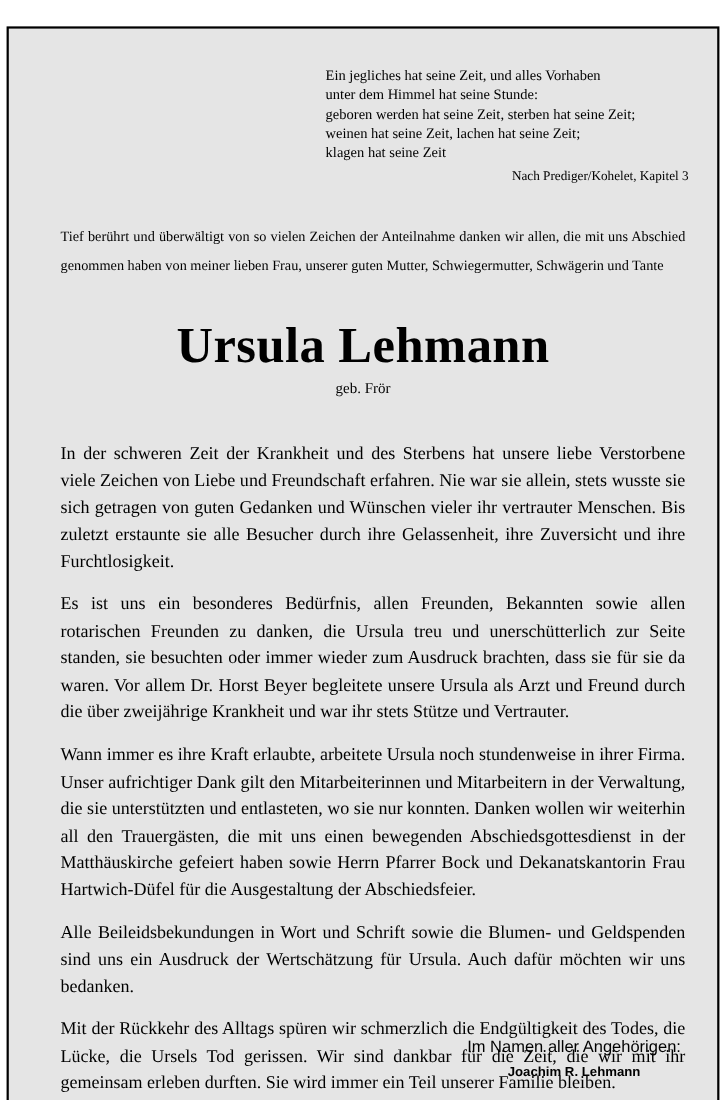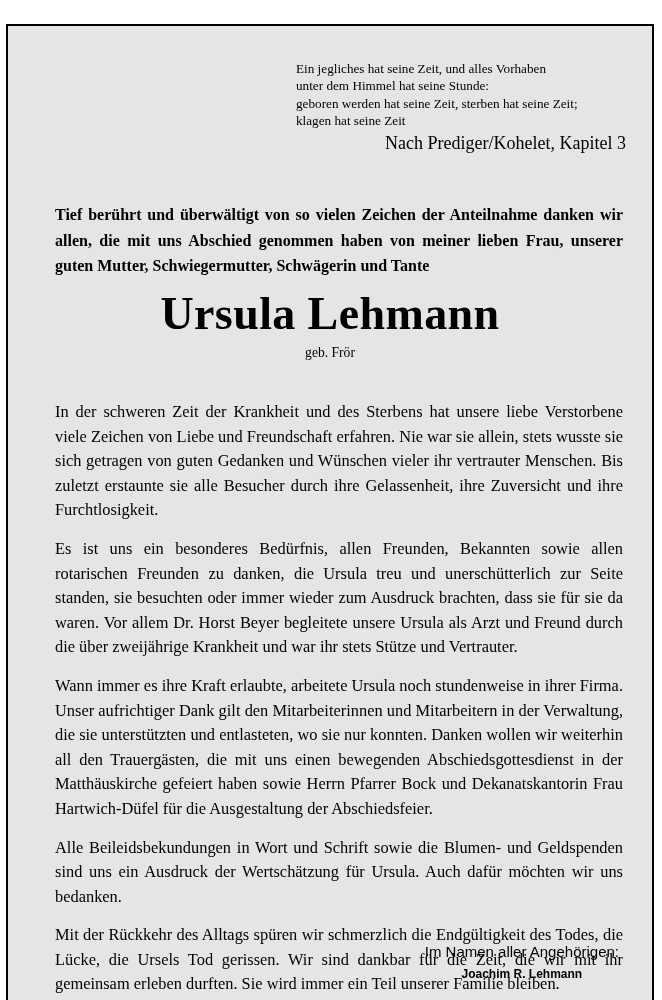--- a/index.html
+++ b/index.html
@@ -51,36 +51,35 @@
 
   .epigraph-line {
     display: block;
     white-space: nowrap;
   }
 
   .epigraph-source {
     display: block;
     text-align: right;
     margin-top: 5px;
-    font-size: 18px;
+    font-size: 12px;
     line-height: 17.4px;
     font-family: Liberation Serif, serif;
   }
 
   
   .intro {
     position: absolute;
     left: 47px;
     top: 176px;
     width: 568px;
-    font-size: 16px;
+    font-size: 13px;
     line-height: 25.6px;
     text-align: justify;
     text-justify: inter-word;
-    font-weight: bold;
   }
 
   
   .name-block {
     position: absolute;
     left: 0;
     right: 0;
     top: 262px;
     text-align: center;
   }
@@ -150,20 +149,21 @@
 </head>
 <body>
 
 <div class="notice">
   <div class="inner">
 
     <div class="epigraph">
       <span class="epigraph-line">Ein jegliches hat seine Zeit, und alles Vorhaben</span>
       <span class="epigraph-line">unter dem Himmel hat seine Stunde:</span>
       <span class="epigraph-line">geboren werden hat seine Zeit, sterben hat seine Zeit;</span>
+      <span class="epigraph-line">weinen hat seine Zeit, lachen hat seine Zeit;</span>
       <span class="epigraph-line">klagen hat seine Zeit</span>
       <span class="epigraph-source">Nach Prediger/Kohelet, Kapitel 3</span>
     </div>
 
     <div class="intro">Tief berührt und überwältigt von so vielen Zeichen der Anteilnahme danken wir allen, die mit uns Abschied genommen haben von meiner lieben Frau, unserer guten Mutter, Schwiegermutter, Schwägerin und Tante</div>
 
     <div class="name-block">
       <div class="deceased-name">Ursula Lehmann</div>
       <span class="maiden-name">geb. Frör</span>
     </div>

